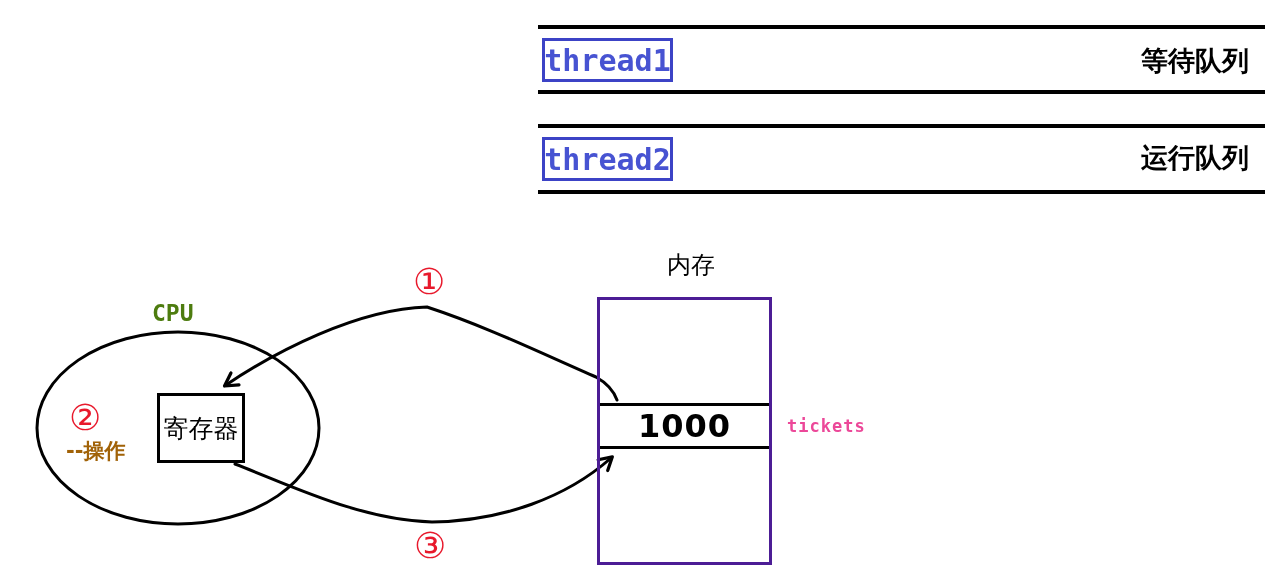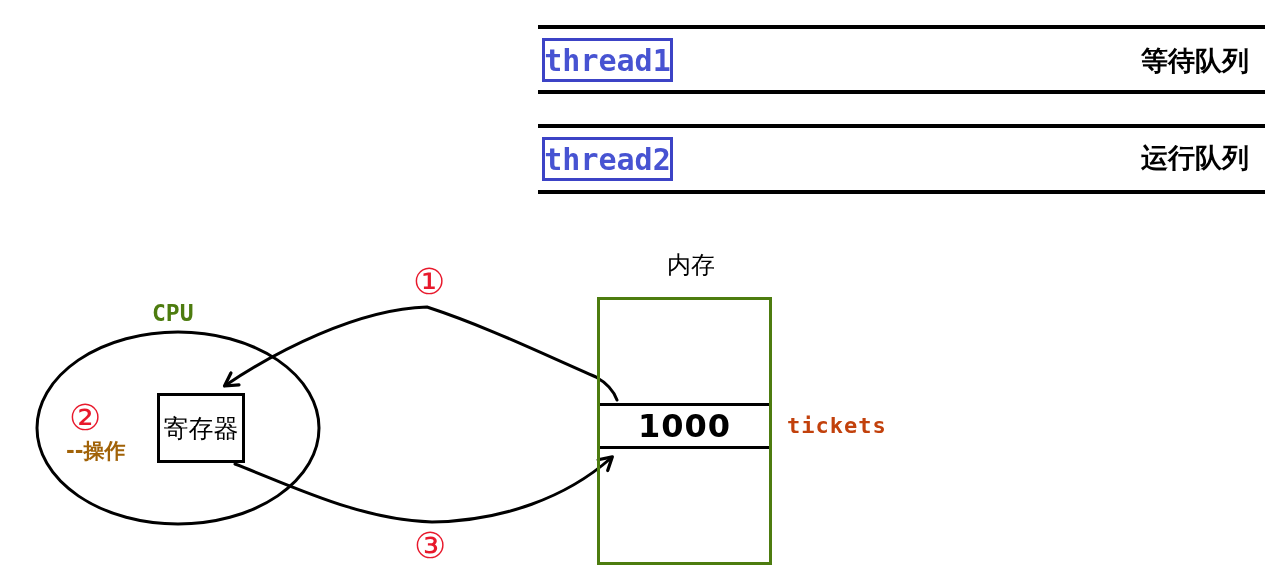--- a/index.html
+++ b/index.html
@@ -115,21 +115,21 @@
     line-height: 26px;
     color: #000000;
     white-space: nowrap;
   }
   .memory-box {
     position: absolute;
     left: 597px;
     top: 297px;
     width: 175px;
     height: 268px;
-    border: 3px solid #4d7c0f;
+    border: 3px solid #4c1d95;
     box-sizing: border-box;
     display: flex;
     flex-direction: column;
     background: transparent;
   }
   .mem-cell-top { height: 103px; }
   .mem-cell-mid {
     height: 46px;
     box-sizing: border-box;
     border-top: 3px solid #000000;
@@ -144,23 +144,23 @@
     color: #000000;
     letter-spacing: 1px;
   }
   .mem-cell-bottom { flex: 1; }
   .tickets-label {
     position: absolute;
     left: 787px;
     top: 414px;
     font-family: "DejaVu Sans Mono", "Liberation Mono", monospace;
     font-weight: bold;
-    font-size: 22px;
+    font-size: 17px;
     line-height: 24px;
-    color: #c2410c;
+    color: #ec4899;
     letter-spacing: 1px;
   }
 </style>
 </head>
 <body>
 
 <div class="canvas">
 
   <div class="qline" style="top:25px"></div>
   <div class="thread-box" style="top:38px">

